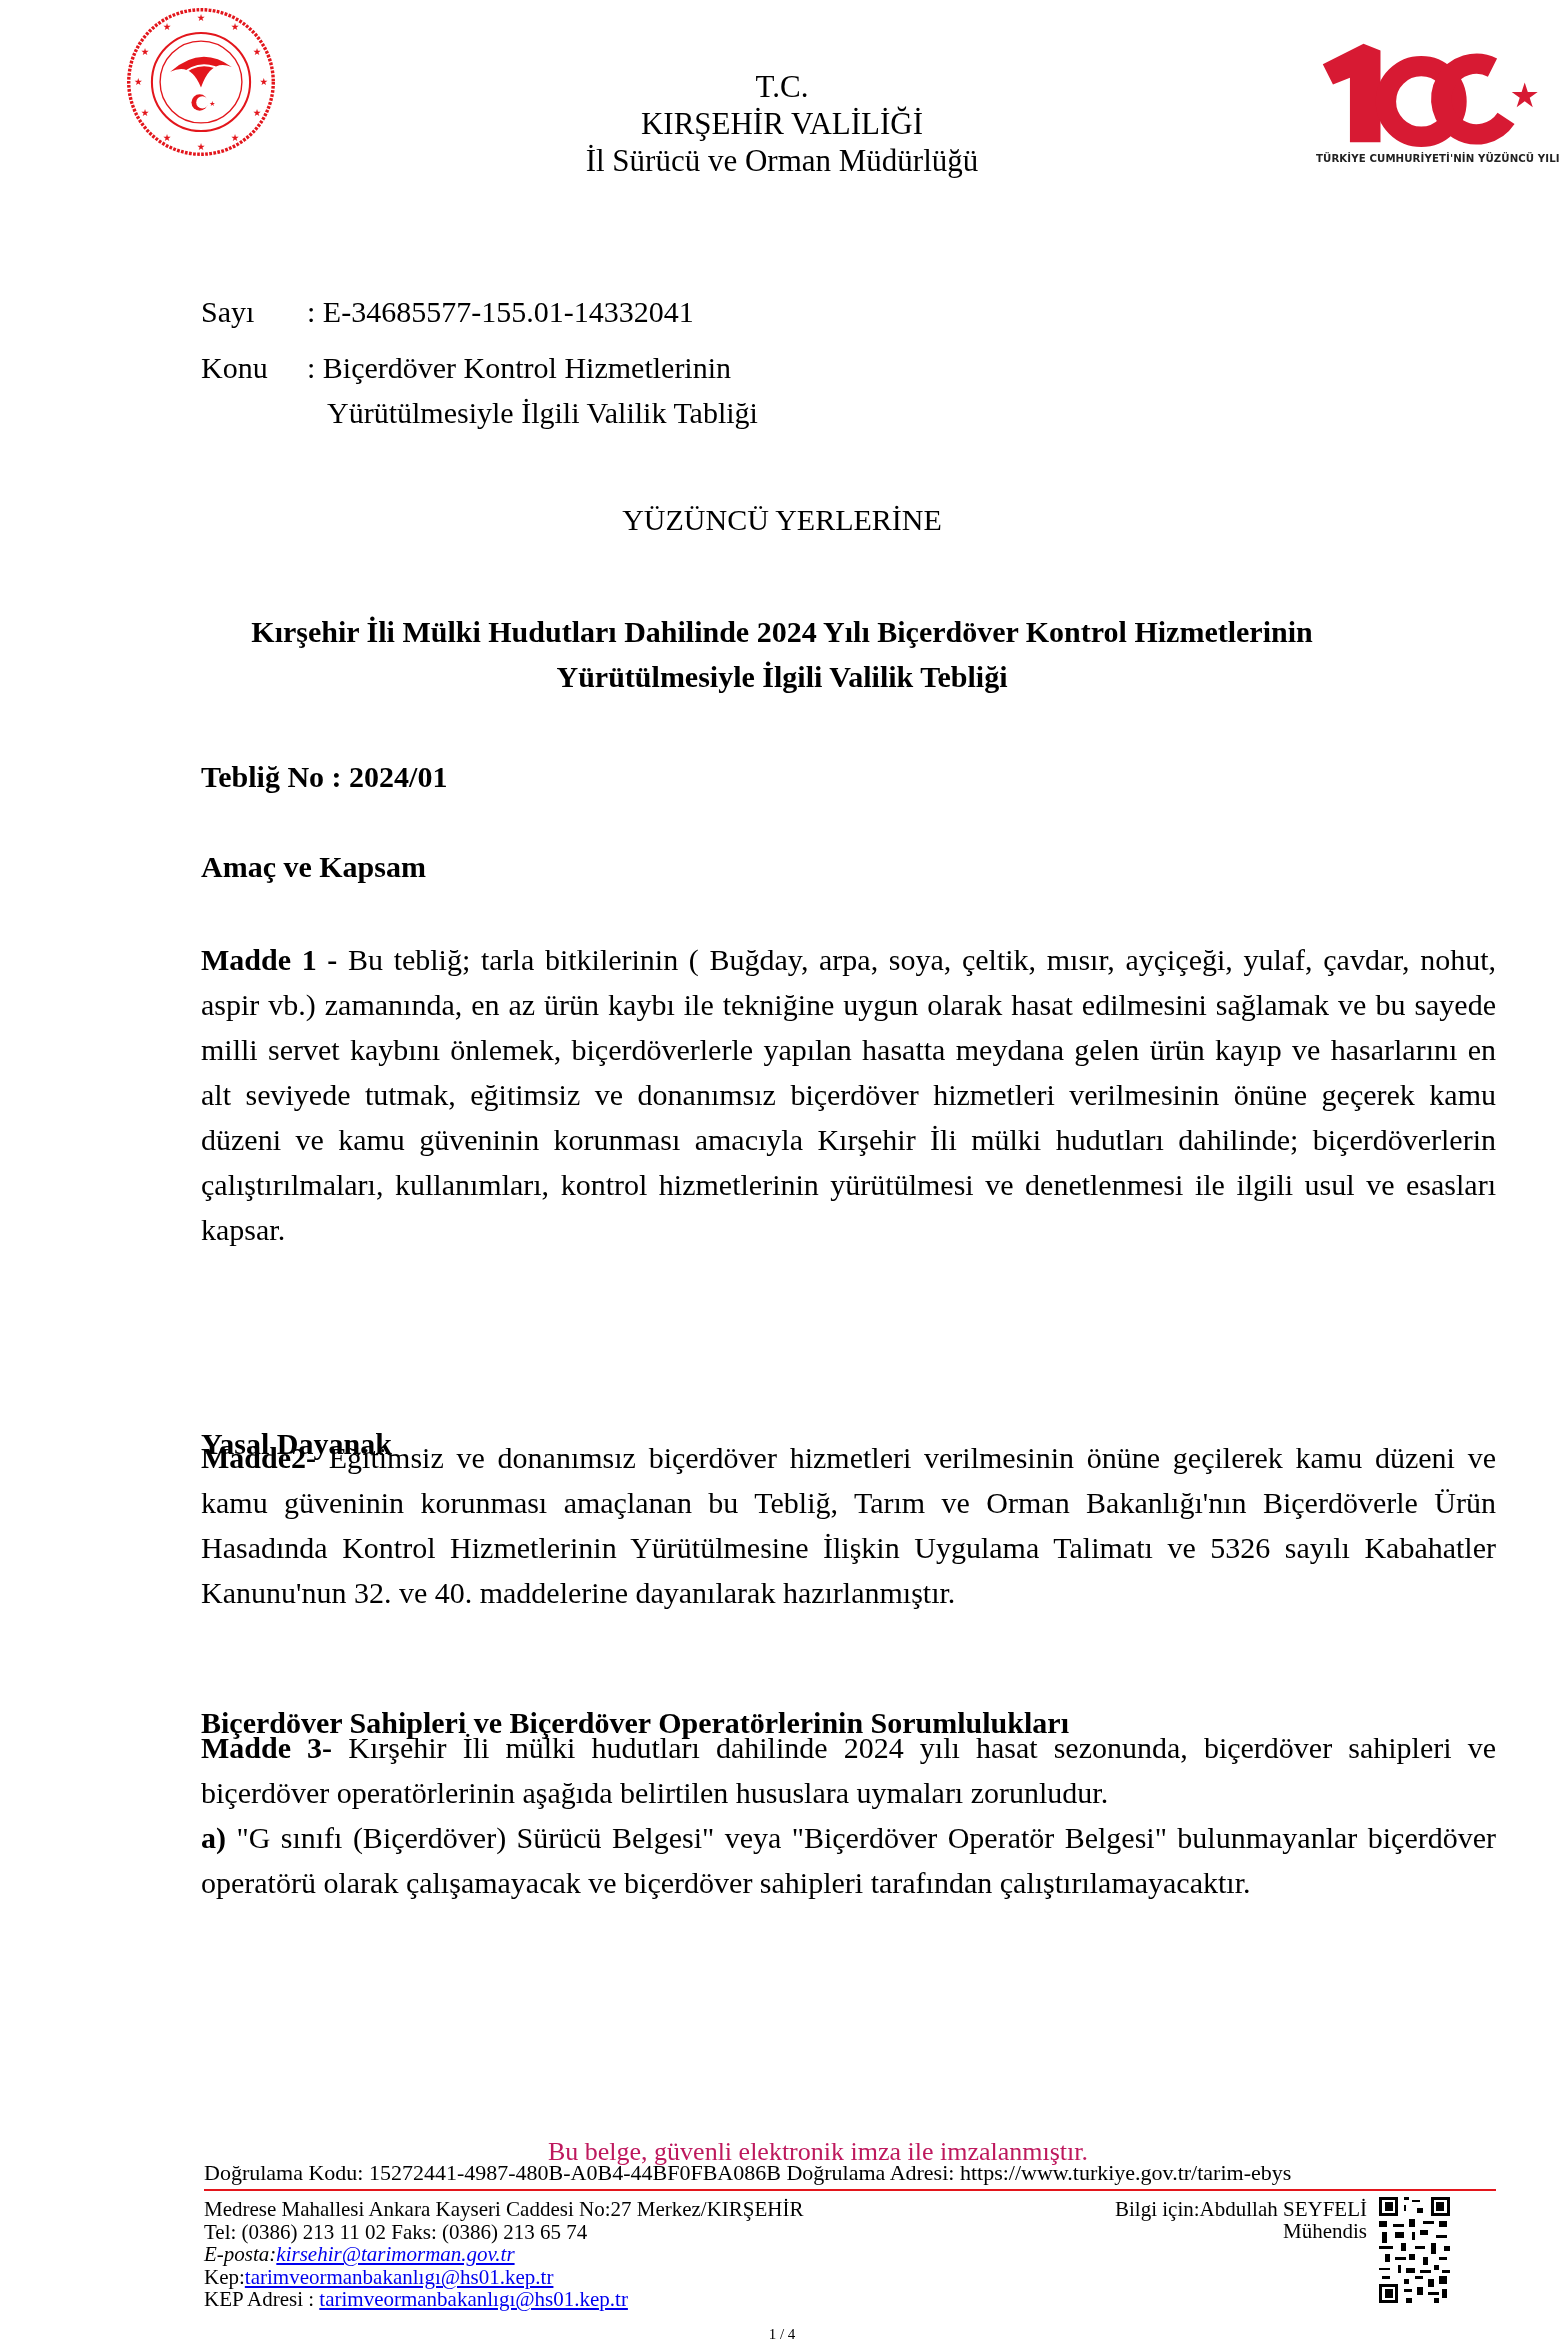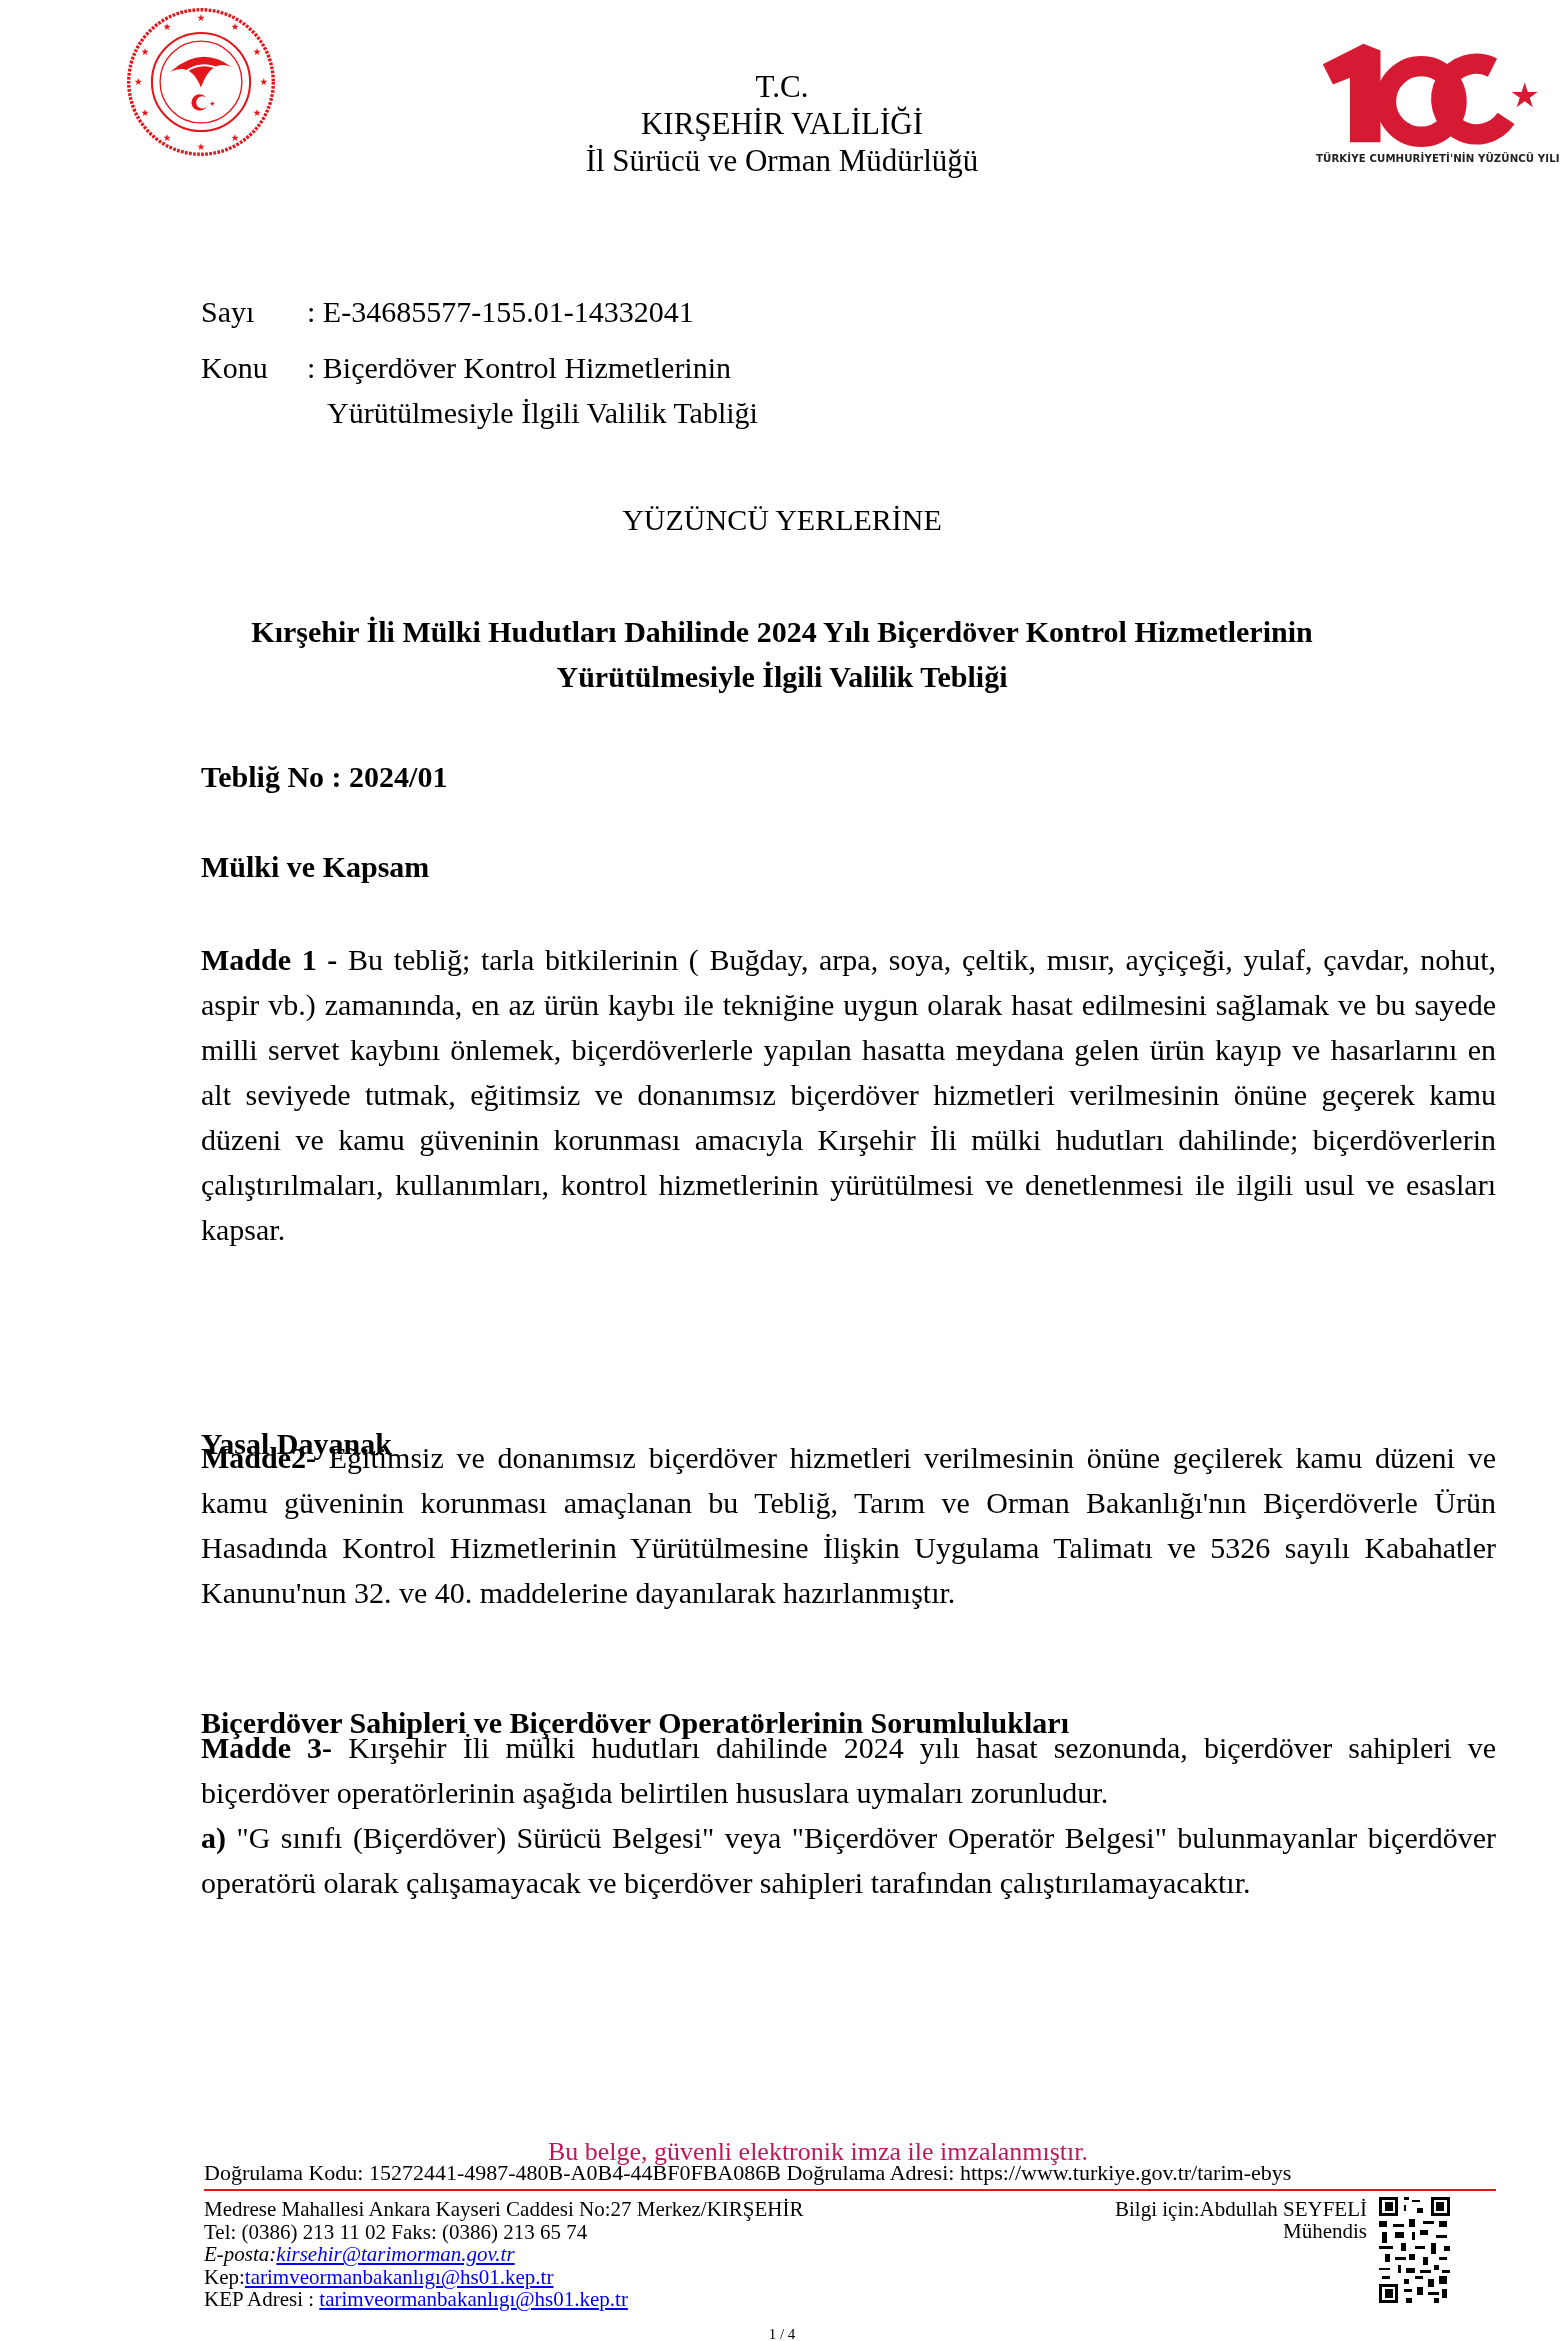--- a/index.html
+++ b/index.html
@@ -96,21 +96,21 @@
 
 <div id="dagitim" class="abs">YÜZÜNCÜ YERLERİNE</div>
 
 <div id="title-block" class="abs">
   <div>Kırşehir İli Mülki Hudutları Dahilinde 2024 Yılı Biçerdöver Kontrol Hizmetlerinin</div>
   <div>Yürütülmesiyle İlgili Valilik Tebliği</div>
 </div>
 
 <div class="abs bold-heading" style="top:760px;">Tebliğ No : 2024/01</div>
 
-<div class="abs bold-heading" style="top:850px;">Mülki ve Kapsam</div>
+<div class="abs bold-heading" style="top:850px;">Amaç ve Kapsam</div>
 
 <div class="abs para" style="top:937px;">
   <b>Madde 1 -</b><span> Bu tebliğ; tarla bitkilerinin ( Buğday, arpa, soya, çeltik, mısır, ayçiçeği, yulaf, çavdar, nohut, aspir vb.) zamanında, en az ürün kaybı ile tekniğine uygun olarak hasat edilmesini sağlamak ve bu sayede milli servet kaybını önlemek, biçerdöverlerle yapılan hasatta meydana gelen ürün kayıp ve hasarlarını en alt seviyede tutmak, eğitimsiz ve donanımsız biçerdöver hizmetleri verilmesinin önüne geçerek kamu düzeni ve kamu güveninin korunması amacıyla Kırşehir İli mülki hudutları dahilinde; biçerdöverlerin çalıştırılmaları, kullanımları, kontrol hizmetlerinin yürütülmesi ve denetlenmesi ile ilgili usul ve esasları kapsar.</span>
 </div>
 
 <div class="abs bold-heading" style="top:1427px;">Yasal Dayanak</div>
 
 <div class="abs para" style="top:1435px;">
   <b>Madde2-</b><span> Eğitimsiz ve donanımsız biçerdöver hizmetleri verilmesinin önüne geçilerek kamu düzeni ve kamu güveninin korunması amaçlanan bu Tebliğ, Tarım ve Orman Bakanlığı'nın Biçerdöverle Ürün Hasadında Kontrol Hizmetlerinin Yürütülmesine İlişkin Uygulama Talimatı ve 5326 sayılı Kabahatler Kanunu'nun 32. ve 40. maddelerine dayanılarak hazırlanmıştır.</span>
 </div>

